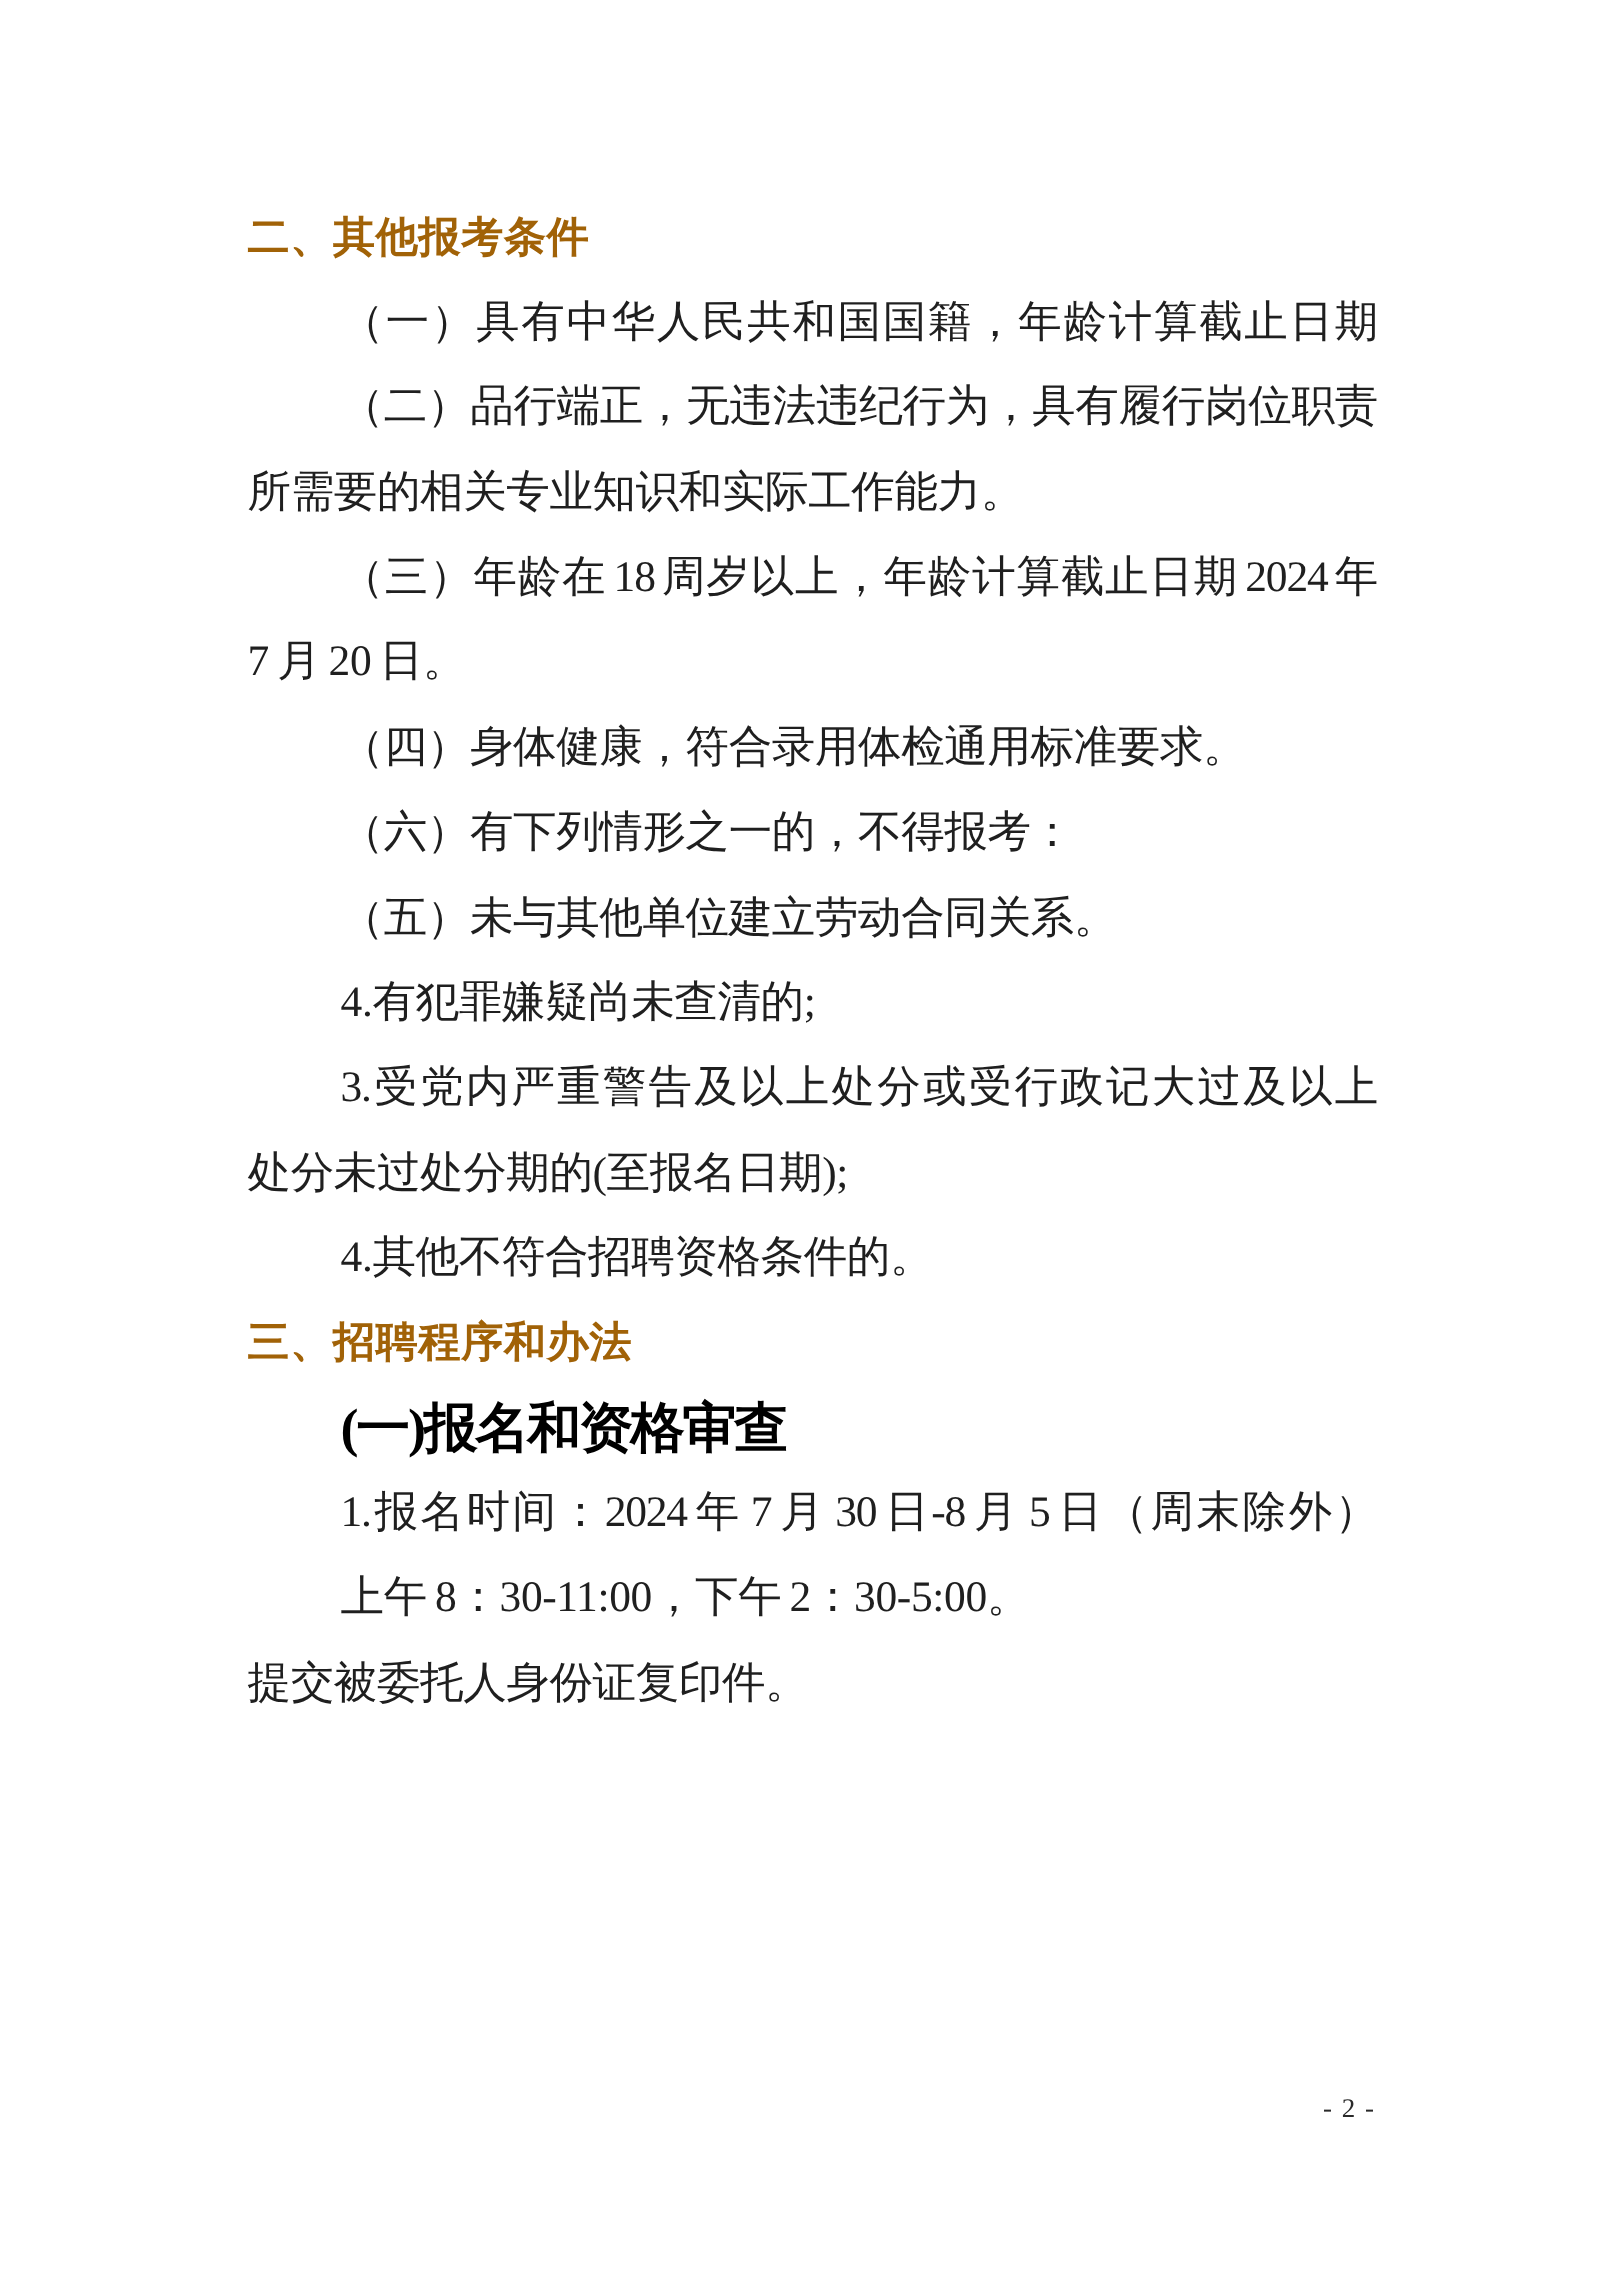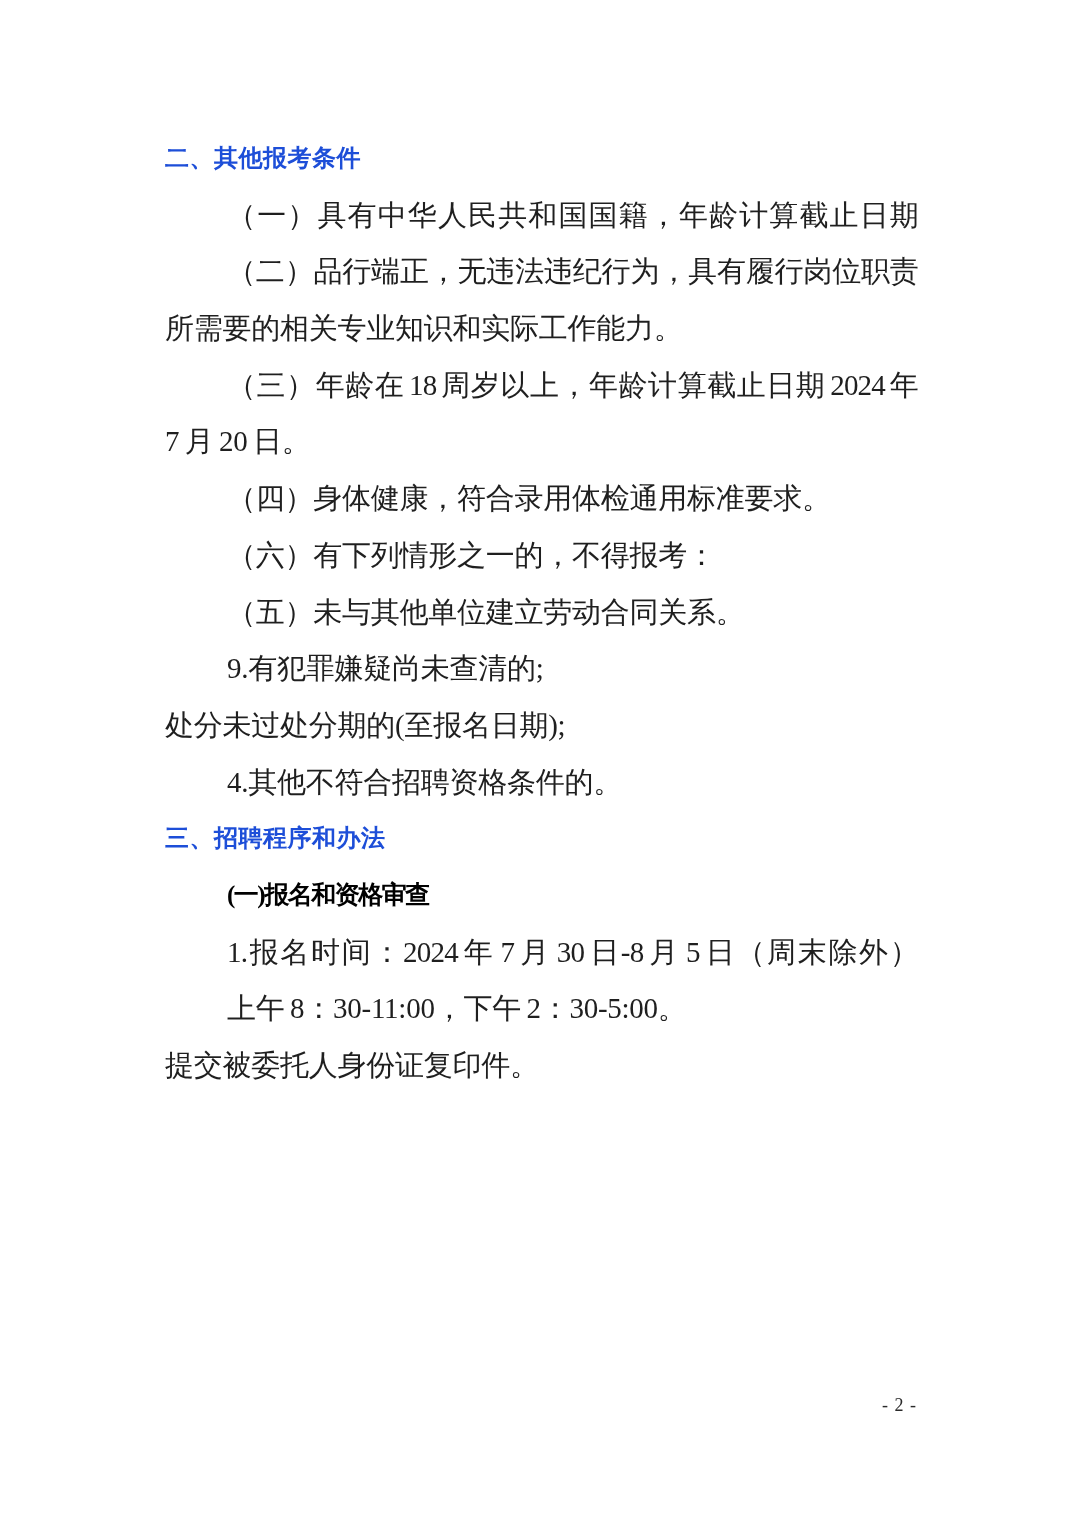--- a/index.html
+++ b/index.html
@@ -34,27 +34,27 @@
   .just {
     white-space: normal;
     text-align: justify;
     text-align-last: justify;
     letter-spacing: -0.8px;
     word-spacing: -3px;
   }
   .h1 {
     font-family: "Liberation Sans", "DejaVu Sans", sans-serif;
     font-weight: bold;
-    font-size: 24px;
-    color: #1d4ed8;
+    font-size: 28px;
+    color: #a16207;
     letter-spacing: 0.5px;
   }
   .h2 {
     font-weight: bold;
-    font-size: 25px;
+    font-size: 36px;
     color: #000000;
     letter-spacing: -1.5px;
     font-family: "Liberation Serif", "DejaVu Serif", serif;
   }
   .page-number {
     position: absolute;
     top: 1393px;
     right: 163px;
     font-size: 18px;
     line-height: 24px;
@@ -79,22 +79,23 @@
     <div class="line indent just">（三）年龄在 18 周岁以上，年龄计算截止日期 2024 年</div>
     <div class="line">7 月 20 日。</div>
 
     <div class="line indent">（四）身体健康，符合录用体检通用标准要求。</div>
 
     <div class="line indent">（六）有下列情形之一的，不得报考：</div>
 
     <div class="line indent">（五）未与其他单位建立劳动合同关系。</div>
 
 
-    <div class="line indent">9.有犯罪嫌疑尚未查清的;</div>
+    <div class="line indent">4.有犯罪嫌疑尚未查清的;</div>
 
+    <div class="line indent just">3.受党内严重警告及以上处分或受行政记大过及以上</div>
     <div class="line">处分未过处分期的(至报名日期);</div>
 
     <div class="line indent">4.其他不符合招聘资格条件的。</div>
 
     <div class="line h1">三、招聘程序和办法</div>
 
     <div class="line h2 indent">(一)报名和资格审查</div>
 
     <div class="line indent just">1.报名时间：2024 年 7 月 30 日-8 月 5 日（周末除外）</div>
     <div class="line indent">上午 8：30-11:00，下午 2：30-5:00。</div>

